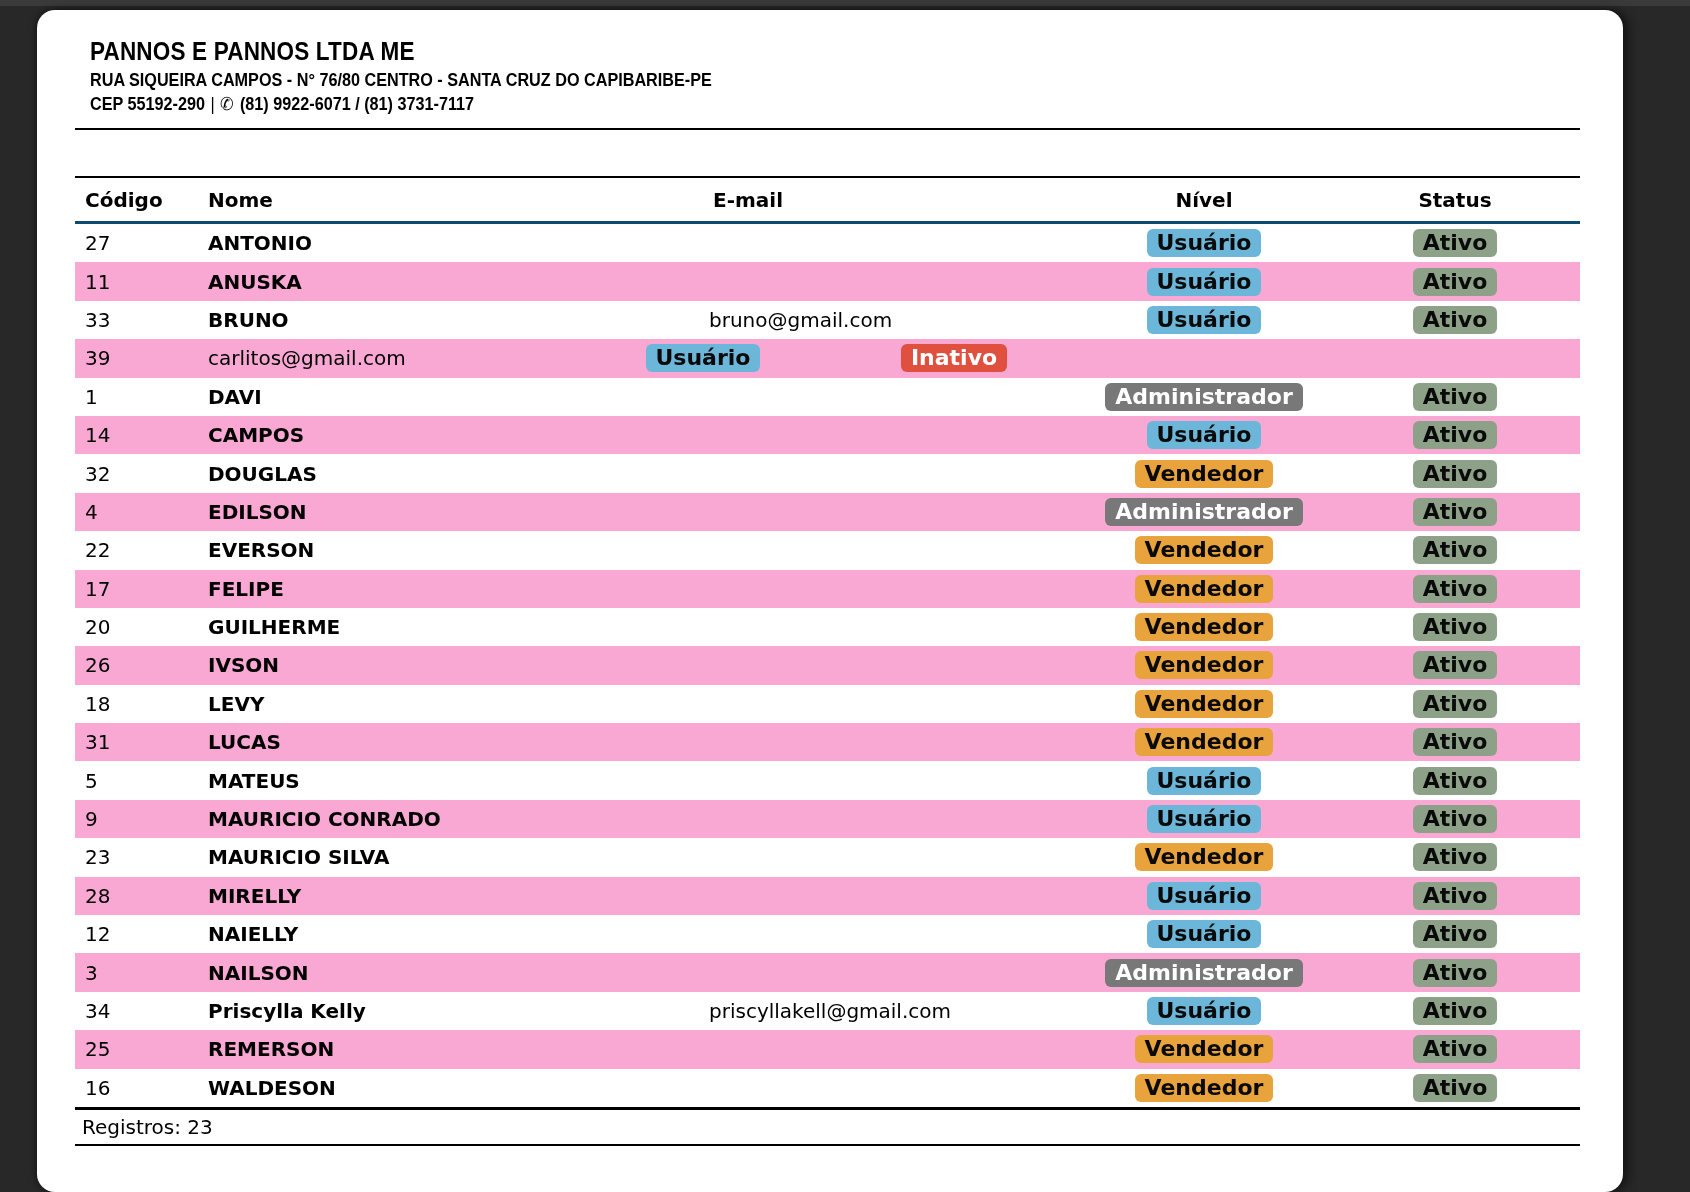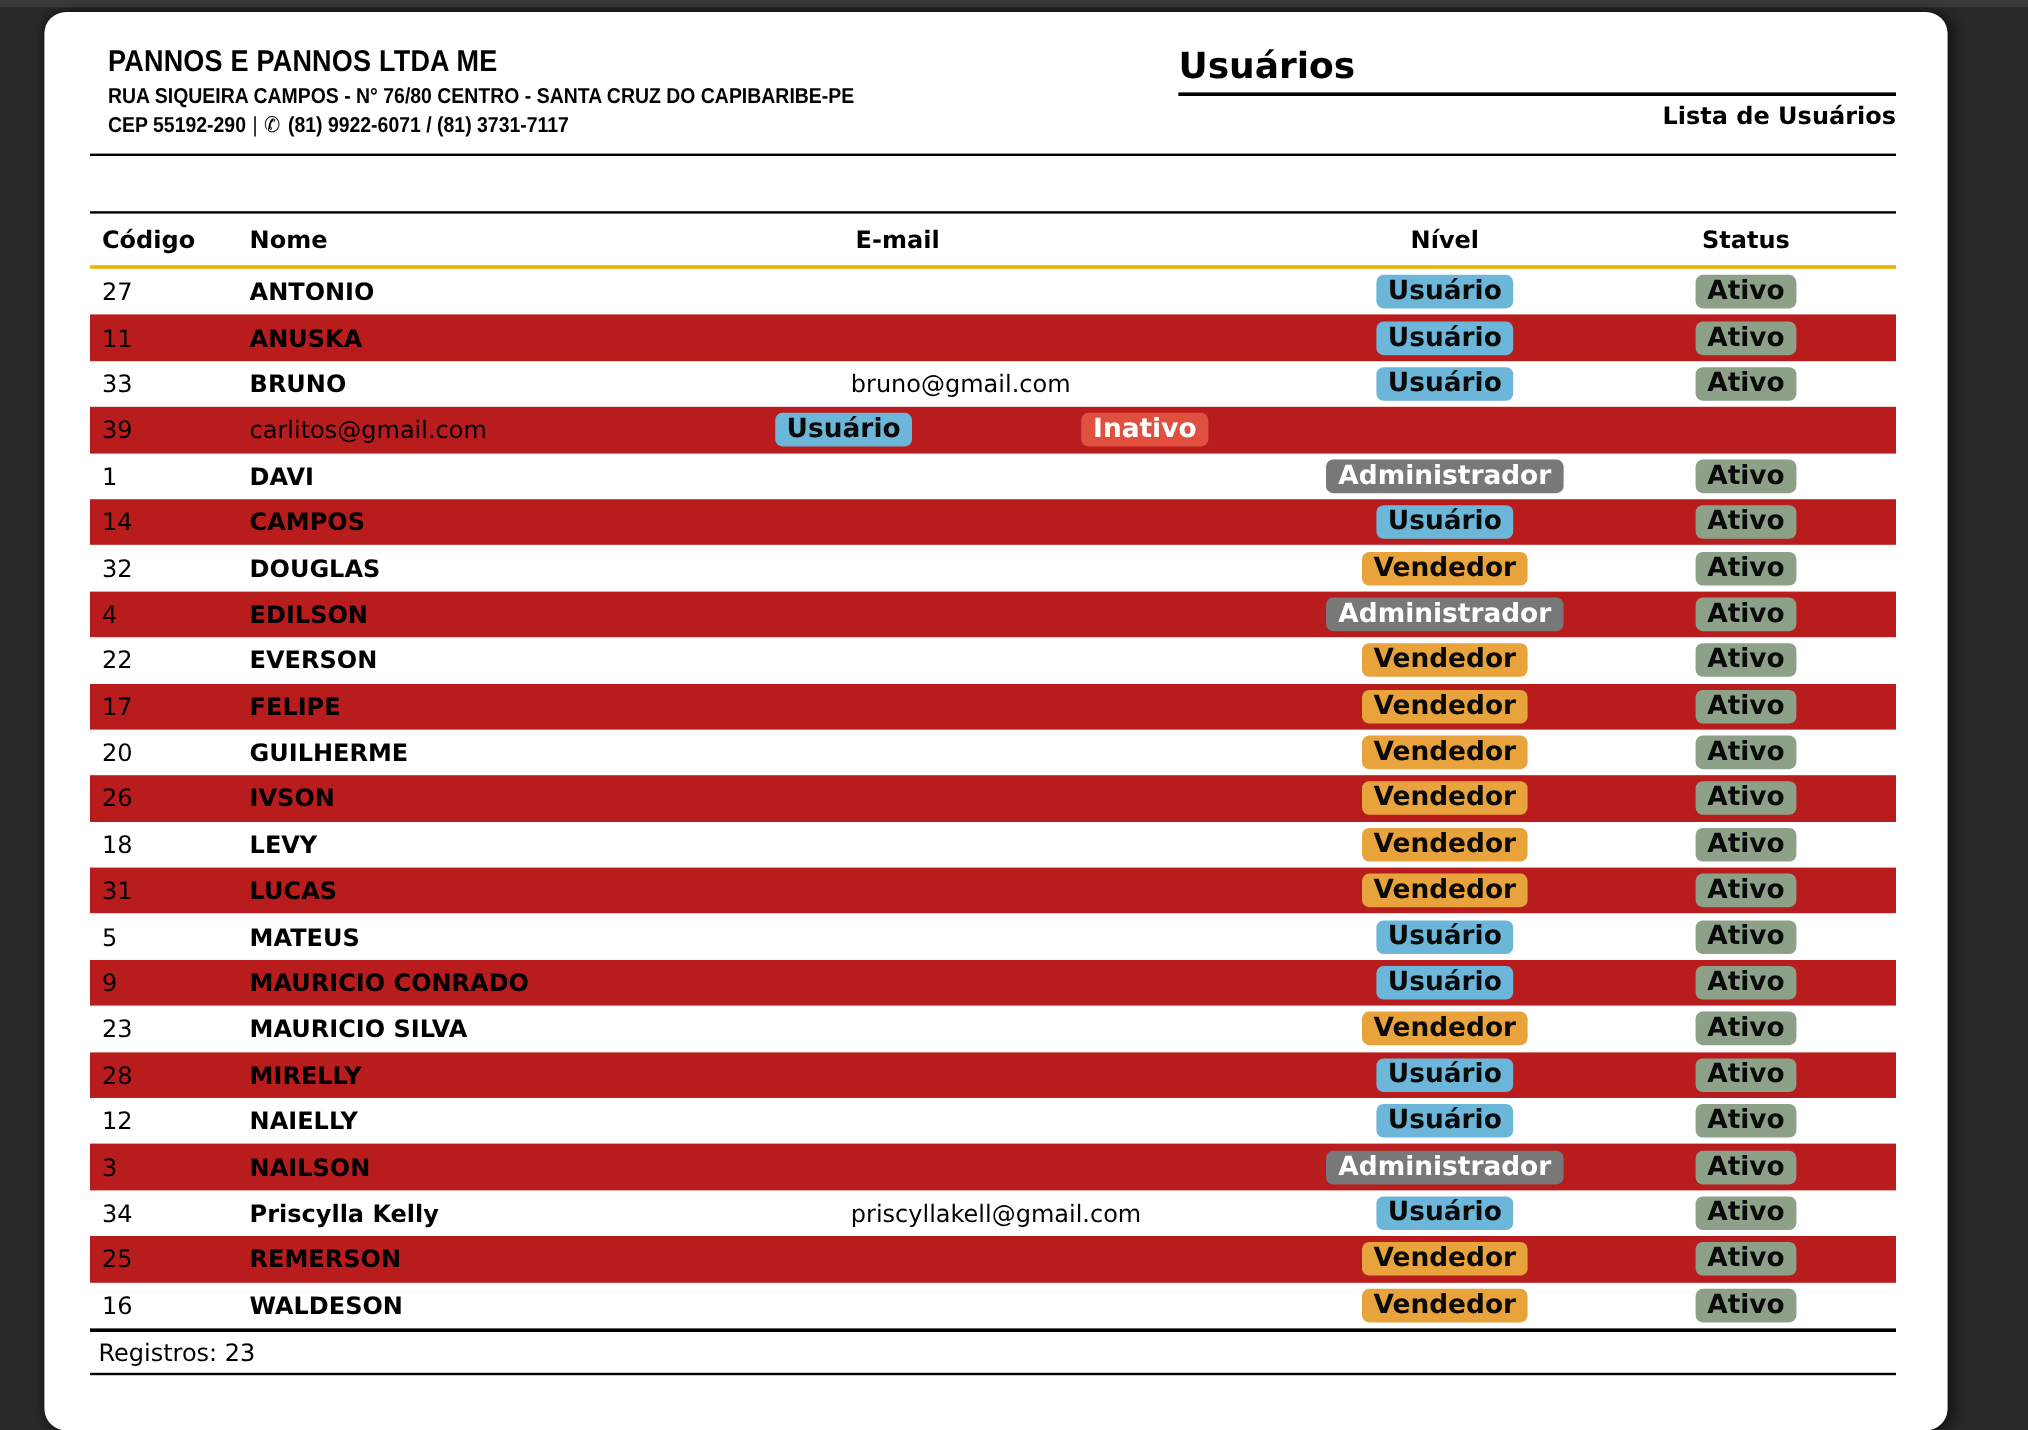--- a/index.html
+++ b/index.html
@@ -26,23 +26,23 @@
   
   .report-head { position:absolute; left:945px; top:28px; width:598px; }
   .report-title { font-size:30px; line-height:36px; font-weight:bold; }
   .report-title-rule { height:3px; background:#000; margin-top:3px; }
   .report-subtitle { font-size:20px; line-height:26px; font-weight:bold; text-align:right; margin-top:3px; }
 
   .head-rule { position:absolute; left:38px; top:118px; width:1505px; height:2px; background:#000; }
 
   
   .table { position:absolute; left:38px; top:166px; width:1505px; font-size:20px; }
-  .thead { display:flex; align-items:center; height:48px; border-top:2px solid #000; border-bottom:3px solid #eab308; font-weight:bold; }
+  .thead { display:flex; align-items:center; height:48px; border-top:2px solid #000; border-bottom:3px solid #0c4a6e; font-weight:bold; }
   .trow  { display:flex; align-items:center; height:38.4px; }
-  .trow.stripe { background:#b91c1c; }
+  .trow.stripe { background:#f9a8d4; }
   .tbody { border-bottom:3px solid #000; }
   .tfoot { display:flex; align-items:center; height:36px; border-bottom:2px solid #000; padding-left:7px; }
 
   .c-codigo { width:133px; padding-left:10px; }
   .c-nome   { width:501px; font-weight:bold; }
   .c-email  { width:369px; }
   .c-nivel  { width:252px; text-align:center; }
   .c-status { width:250px; text-align:center; }
   .thead .c-email { padding-left:4px; }
 
@@ -57,25 +57,20 @@
 
   <div class="company">
     <div class="company-name">PANNOS E PANNOS LTDA ME</div>
     <div class="company-address">RUA SIQUEIRA CAMPOS - N° 76/80 CENTRO - SANTA CRUZ DO CAPIBARIBE-PE</div>
     <div class="company-cep">
       <span>CEP 55192-290</span><span class="sep">|</span><span class="phone-ic">✆</span>
       <span>(81) 9922-6071 / (81) 3731-7117</span>
     </div>
   </div>
 
-  <div class="report-head">
-    <div class="report-title">Usuários</div>
-    <div class="report-title-rule"></div>
-    <div class="report-subtitle">Lista de Usuários</div>
-  </div>
 
   <div class="head-rule"></div>
 
   <div class="table">
     <div class="thead">
       <div class="c-codigo">Código</div>
       <div class="c-nome">Nome</div>
       <div class="c-email">E-mail</div>
       <div class="c-nivel">Nível</div>
       <div class="c-status">Status</div>

